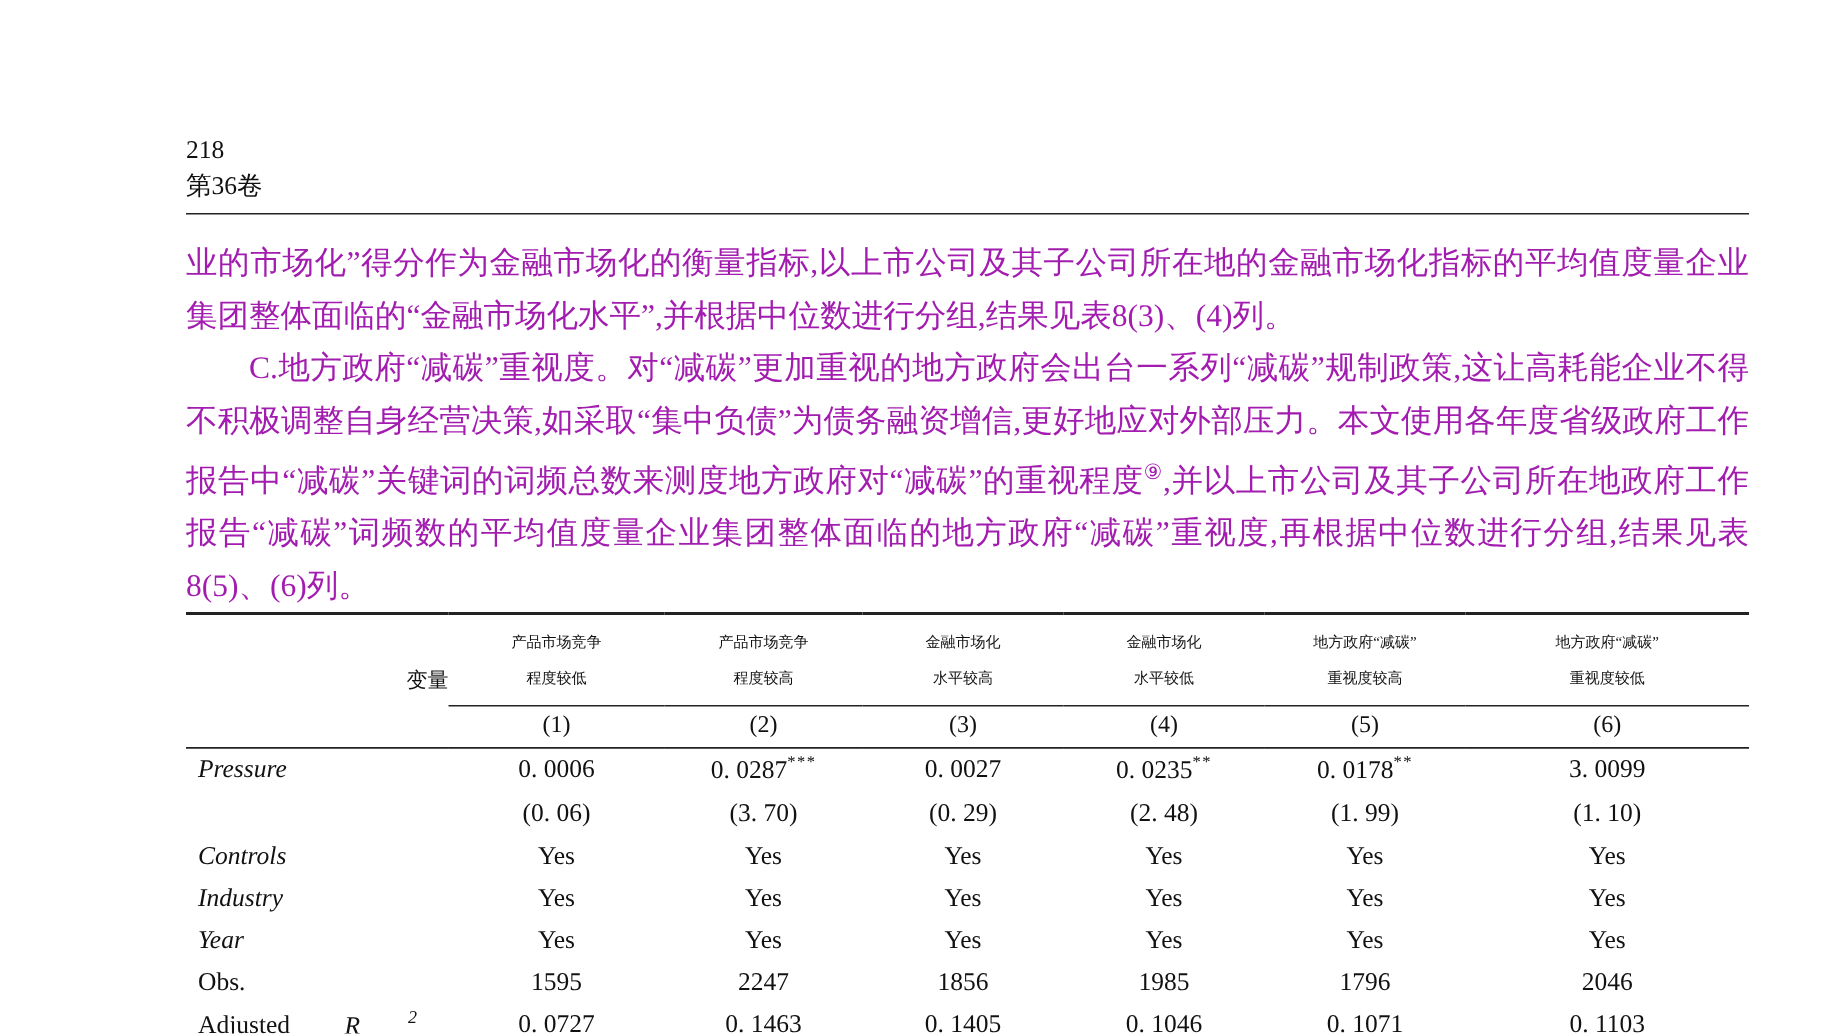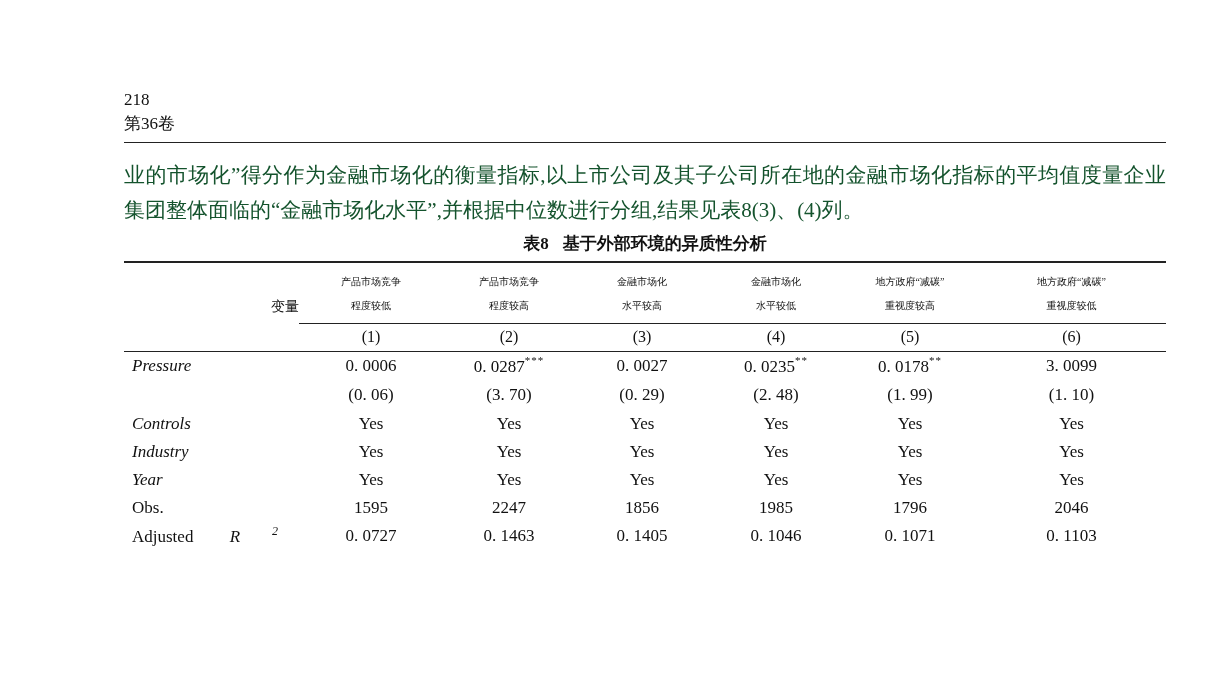--- a/index.html
+++ b/index.html
@@ -13,21 +13,21 @@
     border-bottom:1.5px solid #222;
     font-size:17px; line-height:24px;flex-direction:column;
   }
   .page-header .left  { flex:1; text-align:left; }
   .page-header .mid   { flex:1; text-align:center; letter-spacing:2px; }
   .page-header .right { flex:1; text-align:left; }
 
   .body-par {
     font-size:21px; line-height:35px;
     text-align:justify; text-justify:inter-character;
-    color:#14532d;
+    color:#a21caf;
   }
   .body-par.first { margin-top:15px; }
   .body-par.indent { text-indent:2em; }
   .body-par sup.fn { font-size:14px; }
 
   .table-caption {
     text-align:center; font-weight:bold;
     font-size:17px; line-height:24px; margin-top:4px; margin-bottom:5px;
   }
   .table-caption .tbl-label { margin-right:14px; }
@@ -63,24 +63,22 @@
 <body>
 
 <div class="page">
 
   <div class="page-header">
     <span class="left">218</span>
     <span class="right">第36卷</span>
   </div>
 
   <p class="body-par first">业的市场化”得分作为金融市场化的衡量指标,以上市公司及其子公司所在地的金融市场化指标的平均值度量企业集团整体面临的“金融市场化水平”,并根据中位数进行分组,结果见表8(3)、(4)列。</p>
+  <p class="body-par indent">C.地方政府“减碳”重视度。对“减碳”更加重视的地方政府会出台一系列“减碳”规制政策,这让高耗能企业不得不积极调整自身经营决策,如采取“集中负债”为债务融资增信,更好地应对外部压力。本文使用各年度省级政府工作报告中“减碳”关键词的词频总数来测度地方政府对“减碳”的重视程度<sup class="fn">⑨</sup>,并以上市公司及其子公司所在地政府工作报告“减碳”词频数的平均值度量企业集团整体面临的地方政府“减碳”重视度,再根据中位数进行分组,结果见表8(5)、(6)列。</p>
 
-  <div class="table-caption">
-    <span class="tbl-label">表8</span><span>基于外部环境的异质性分析</span>
-  </div>
 
   <table class="reg">
     <colgroup>
         <col style="width: 175px;">
         <col style="width: 144px;">
         <col style="width: 132px;">
         <col style="width: 134px;">
         <col style="width: 134px;">
         <col style="width: 134px;">
         <col style="width: 189px;">

